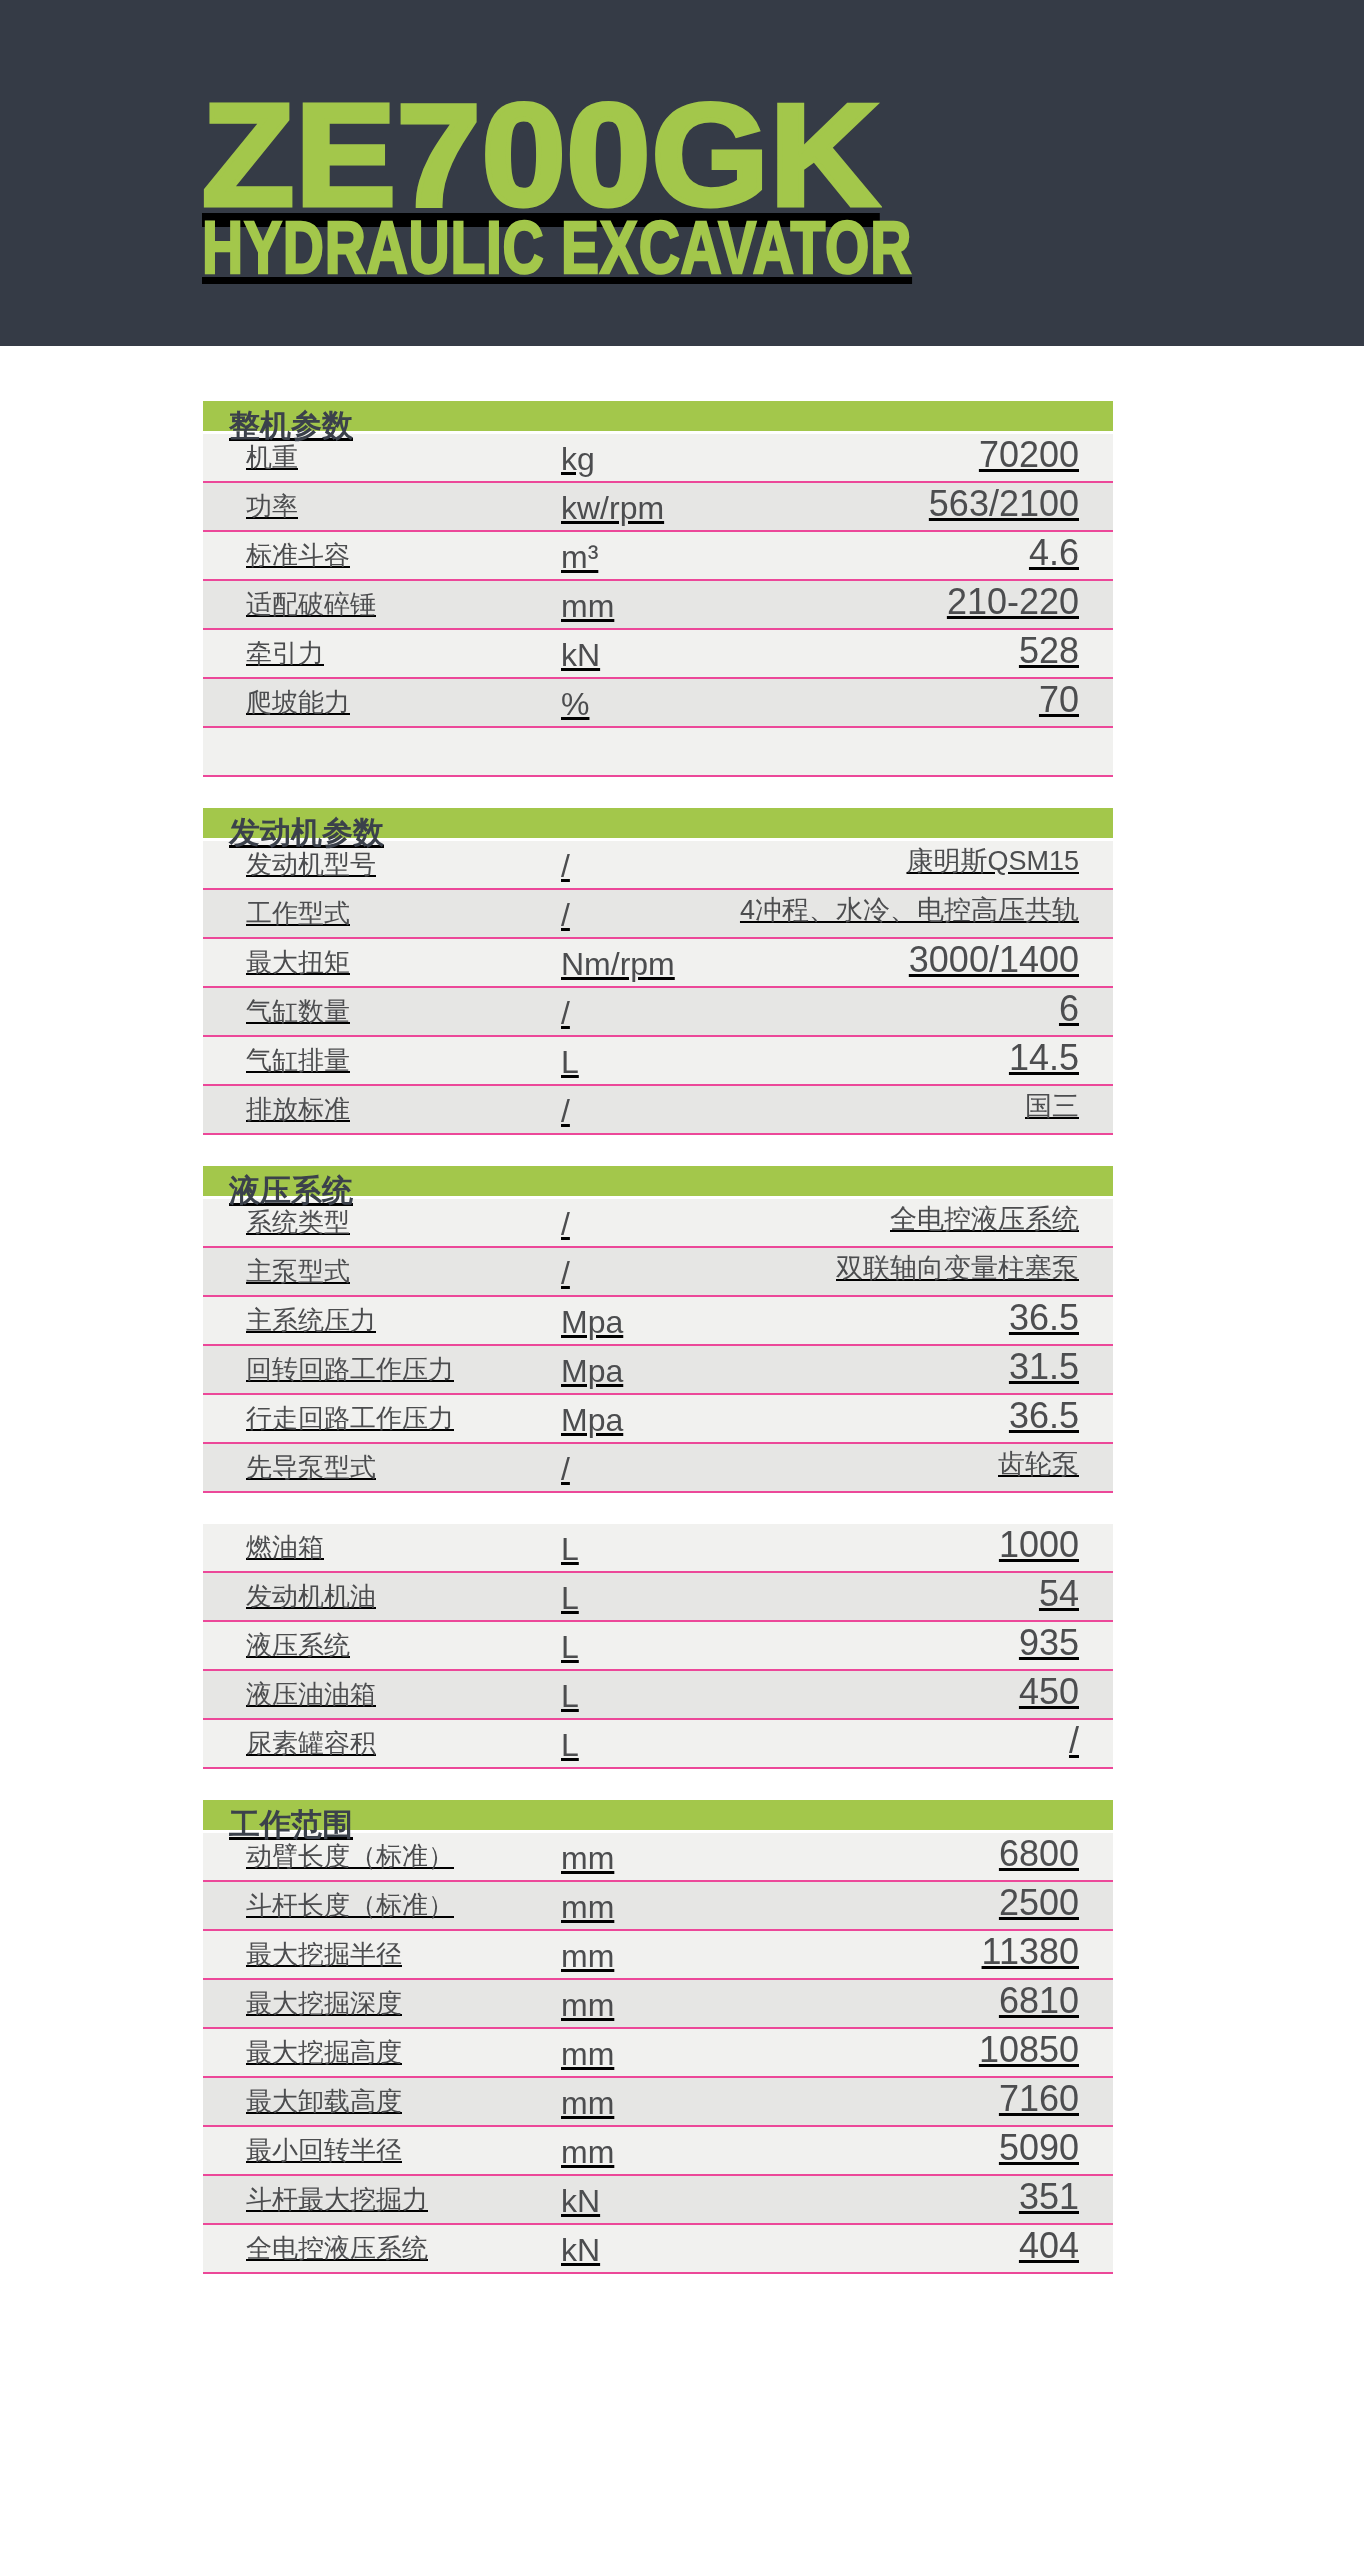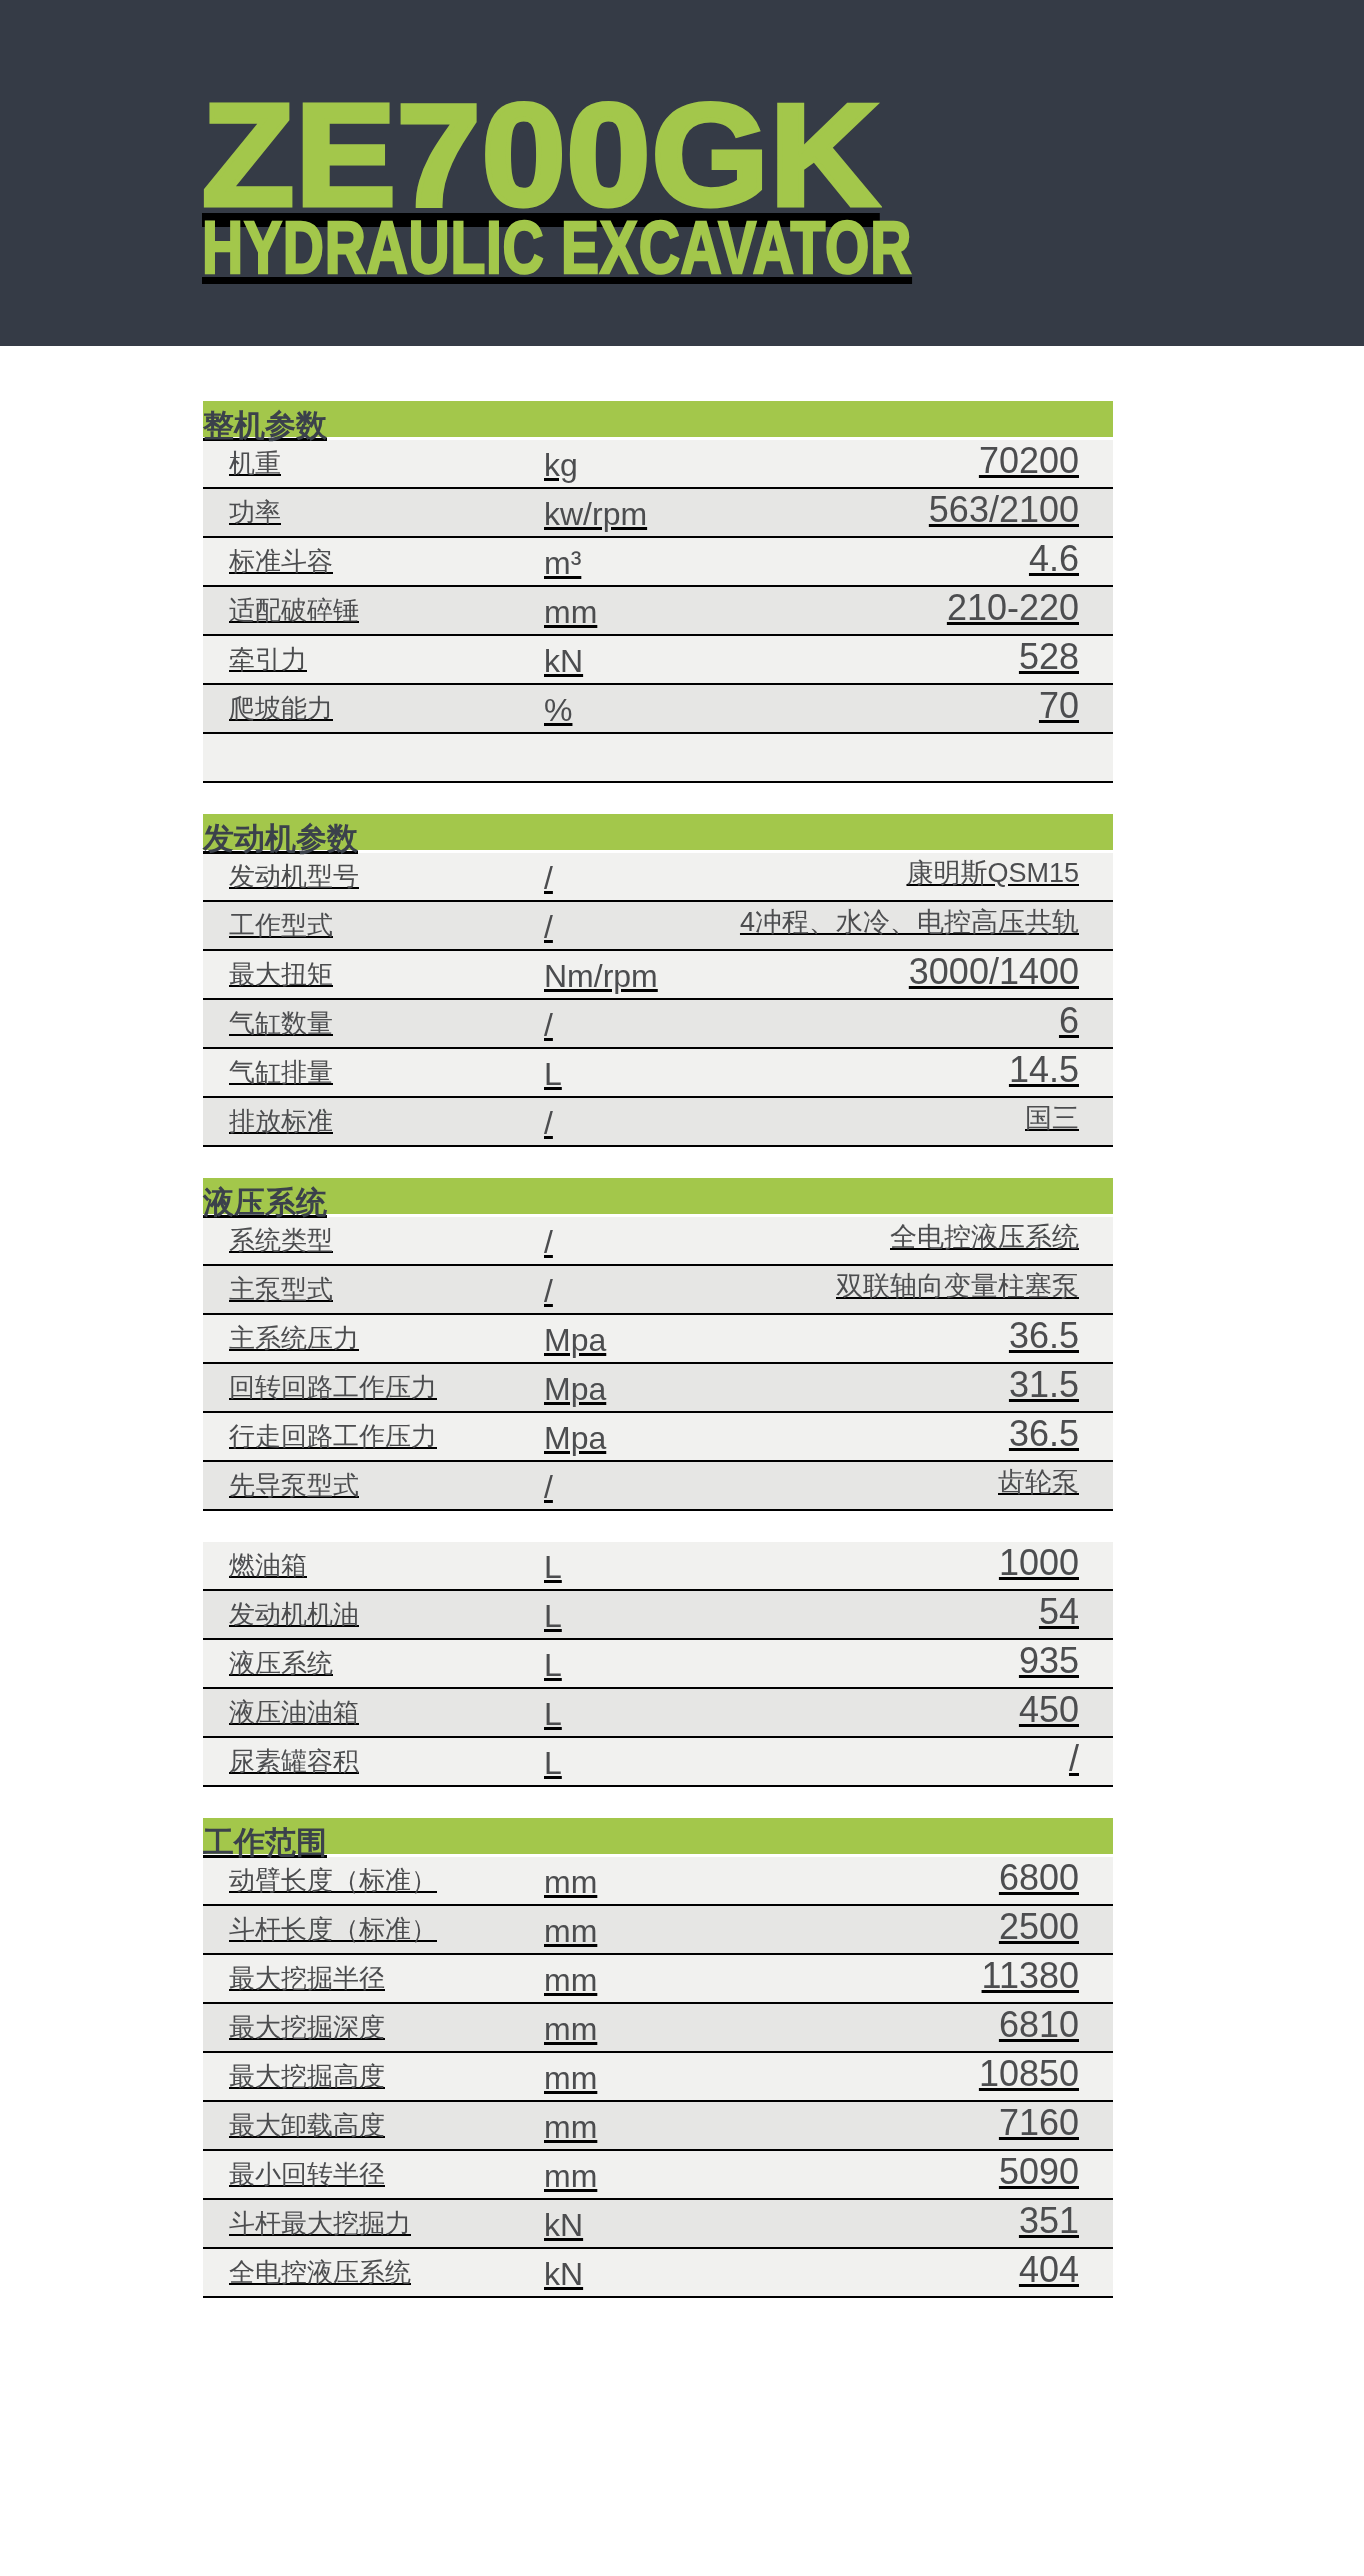--- a/index.html
+++ b/index.html
@@ -48,36 +48,38 @@
   }
 
   
   .content {
     margin-left: 203px;
     width: 910px;
     padding-top: 55px;
   }
   .spec-table { margin-bottom: 31px; }
   .table-title {
-    height: 39px;
+    height: 33px;
     line-height: 49px;
     background: var(--accent, #a3c74b);
     border-bottom: 3px solid #ffffff;
+    padding-left: 26px;
     font-size: 31px;
     font-weight: bold;
     color: var(--title-text, #3b414b);
     box-sizing: border-box;
   }
   .row {
     display: flex;
     align-items: center;
     height: 47px;
-    border-bottom: 2px solid #000000;
+    border-bottom: 2px solid #ec4899;
     box-sizing: content-box;
     color: var(--text, #4c4d4f);
+    padding-left: 17px;
   }
   .rows .row:nth-child(odd)  { background: var(--row-light, #f1f1ef); }
   .rows .row:nth-child(even) { background: var(--row-dark,  #e6e6e4); }
   .label {
     flex: 0 0 341px;
     box-sizing: border-box;
     padding-left: 26px;
     font-size: 26px;
     white-space: nowrap;
   }

